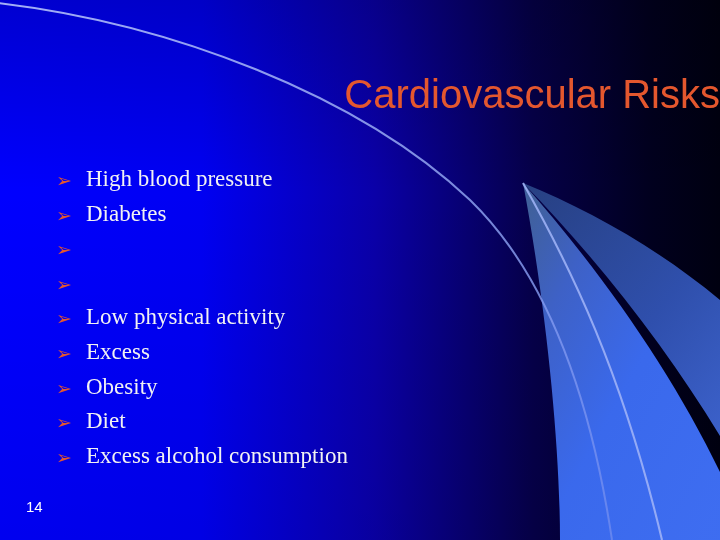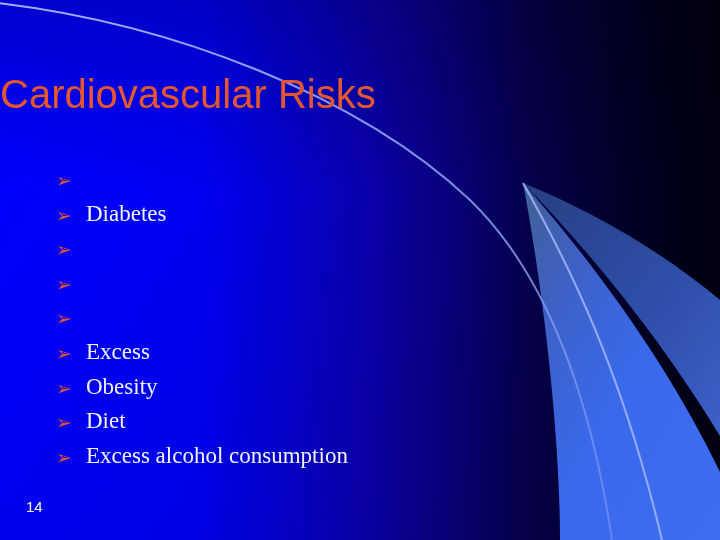--- a/index.html
+++ b/index.html
@@ -28,21 +28,21 @@
     left: 0;
     top: 0;
     width: 720px;
     height: 540px;
   }
   #slide-title {
     position: absolute;
     left: 0;
     top: 72px;
     width: 720px;
-    text-align: left;
+    text-align: right;
     font-family: "Liberation Sans", sans-serif;
     font-size: 40px;
     font-weight: 400;
     letter-spacing: 0px;
     color: #e4572e;
     white-space: nowrap;
   }
   #bullet-list {
     position: absolute;
     left: 56px;
@@ -150,33 +150,35 @@
     </g>
   </svg>
 
   <div id="content">
 
     <div id="slide-title">Cardiovascular Risks</div>
 
     <ul id="bullet-list">
       <li class="bullet-row">
         <span class="bullet-mark">➢</span>
+        <span class="bullet-text">High blood pressure</span>
       </li>
       <li class="bullet-row">
         <span class="bullet-mark">➢</span>
         <span class="bullet-text">Diabetes</span>
       </li>
       <li class="bullet-row">
         <span class="bullet-mark">➢</span>
       </li>
       <li class="bullet-row">
         <span class="bullet-mark">➢</span>
       </li>
       <li class="bullet-row">
         <span class="bullet-mark">➢</span>
+        <span class="bullet-text">Low physical activity</span>
       </li>
       <li class="bullet-row">
         <span class="bullet-mark">➢</span>
         <span class="bullet-text">Excess</span>
       </li>
       <li class="bullet-row">
         <span class="bullet-mark">➢</span>
         <span class="bullet-text">Obesity</span>
       </li>
       <li class="bullet-row">

